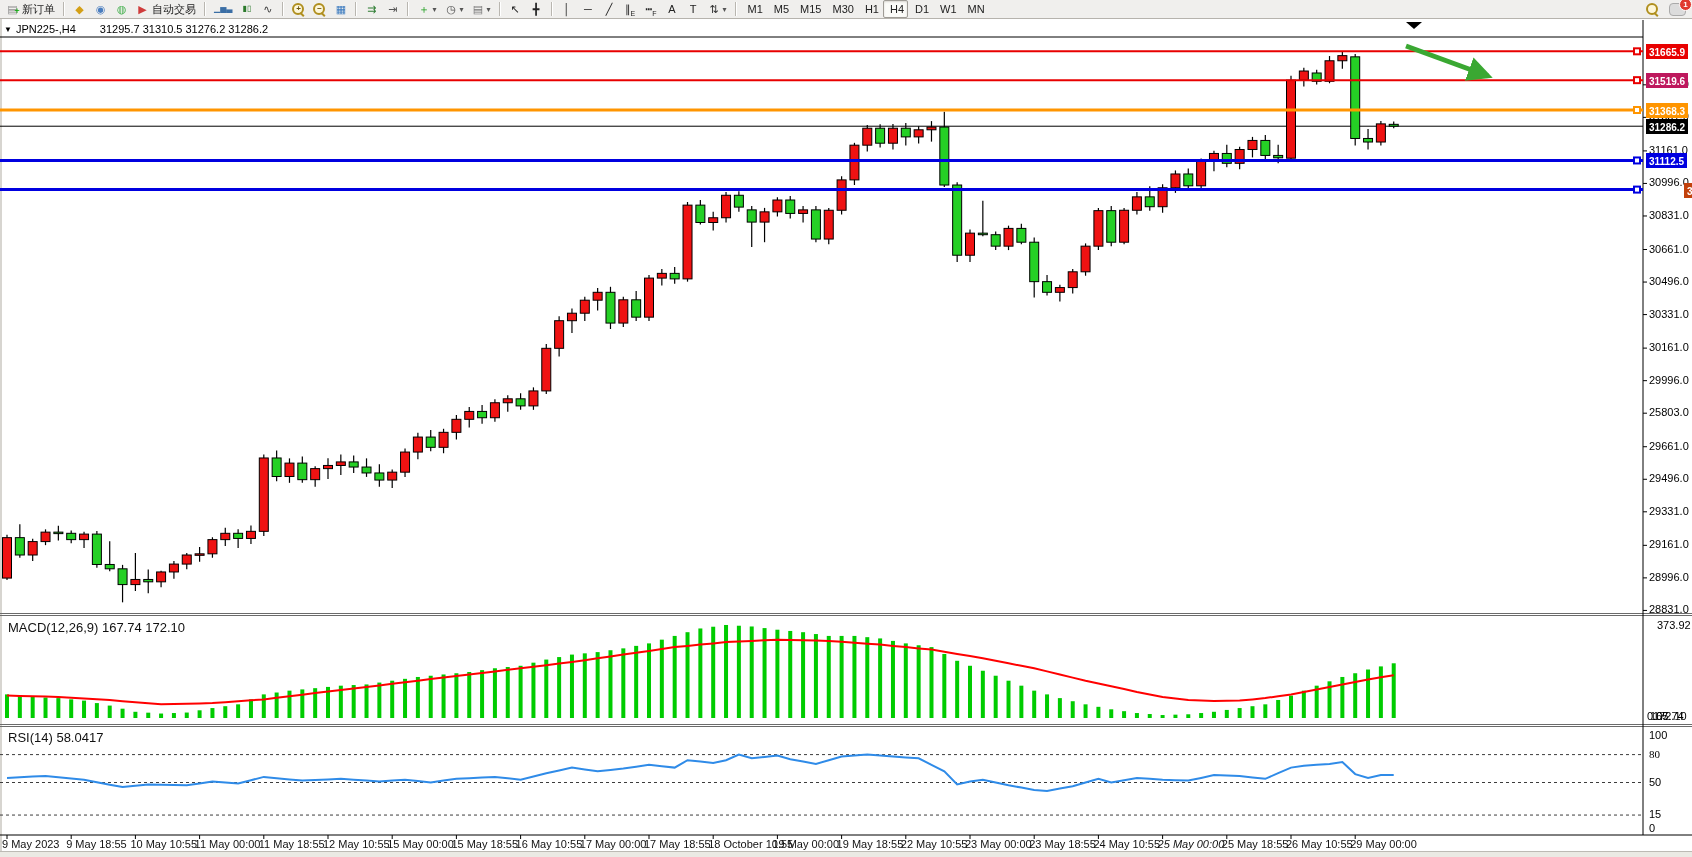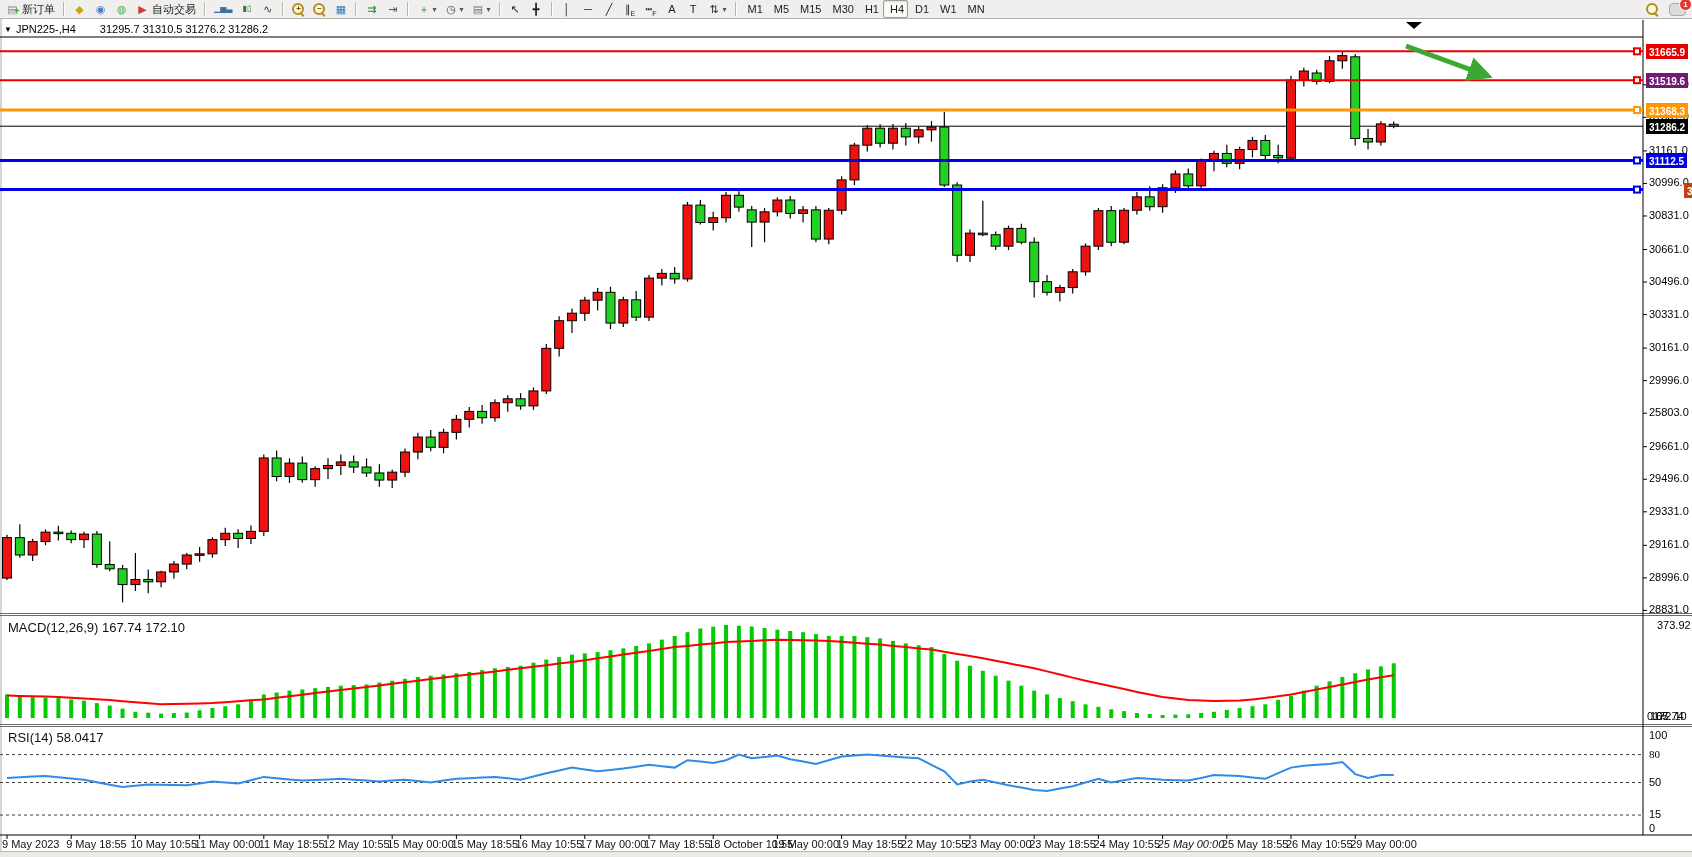--- a/index.html
+++ b/index.html
@@ -840,21 +840,21 @@
     <div class="px-label hud" style="left: 1649px; top: 341.117px;">30161.0</div>
     <div class="px-label hud" style="left: 1649px; top: 373.659px;">29996.0</div>
     <div class="px-label hud" style="left: 1649px; top: 406.2px;">25803.0</div>
     <div class="px-label hud" style="left: 1649px; top: 439.728px;">29661.0</div>
     <div class="px-label hud" style="left: 1649px; top: 472.27px;">29496.0</div>
     <div class="px-label hud" style="left: 1649px; top: 504.811px;">29331.0</div>
     <div class="px-label hud" style="left: 1649px; top: 538.339px;">29161.0</div>
     <div class="px-label hud" style="left: 1649px; top: 570.881px;">28996.0</div>
     <div class="px-label hud" style="left: 1649px; top: 603.422px;">28831.0</div>
     <div class="badge hud" style="left: 1646px; top: 44.3183px; background: rgb(232, 0, 0);">31665.9</div>
-    <div class="badge hud" style="left: 1646px; top: 73.1718px; background: #701a75;">31519.6</div>
+    <div class="badge hud" style="left: 1646px; top: 73.1718px; background: #be185d;">31519.6</div>
     <div class="badge hud" style="left: 1646px; top: 103.011px; background: rgb(255, 149, 0);">31368.3</div>
     <div class="badge hud" style="left: 1646px; top: 153.461px; background: rgb(0, 0, 224);">31112.5</div>
     <div class="badge hud" style="left: 1684px; top: 182.59px; background: #c2410c;">30964.8</div>
     <div class="badge hud" style="left: 1646px; top: 119.203px; background: rgb(0, 0, 0);">31286.2</div>
     <div class="pane-label hud" style="left: 8px; top: 620px;">MACD(12,26,9) 167.74 172.10</div>
     <div class="px-label hud" style="left: 1649px; top: 619px; margin-left: 8px;">373.92</div>
     <div class="px-label hud" style="left: 1647px; top: 710px;">0.05</div>
     <div class="px-label hud" style="left: 1650px; top: 710px;">167.74</div>
     <div class="px-label hud" style="left: 1653px; top: 710px;">172.10</div>
     <div class="pane-label hud" style="left: 8px; top: 730px;">RSI(14) 58.0417</div>

